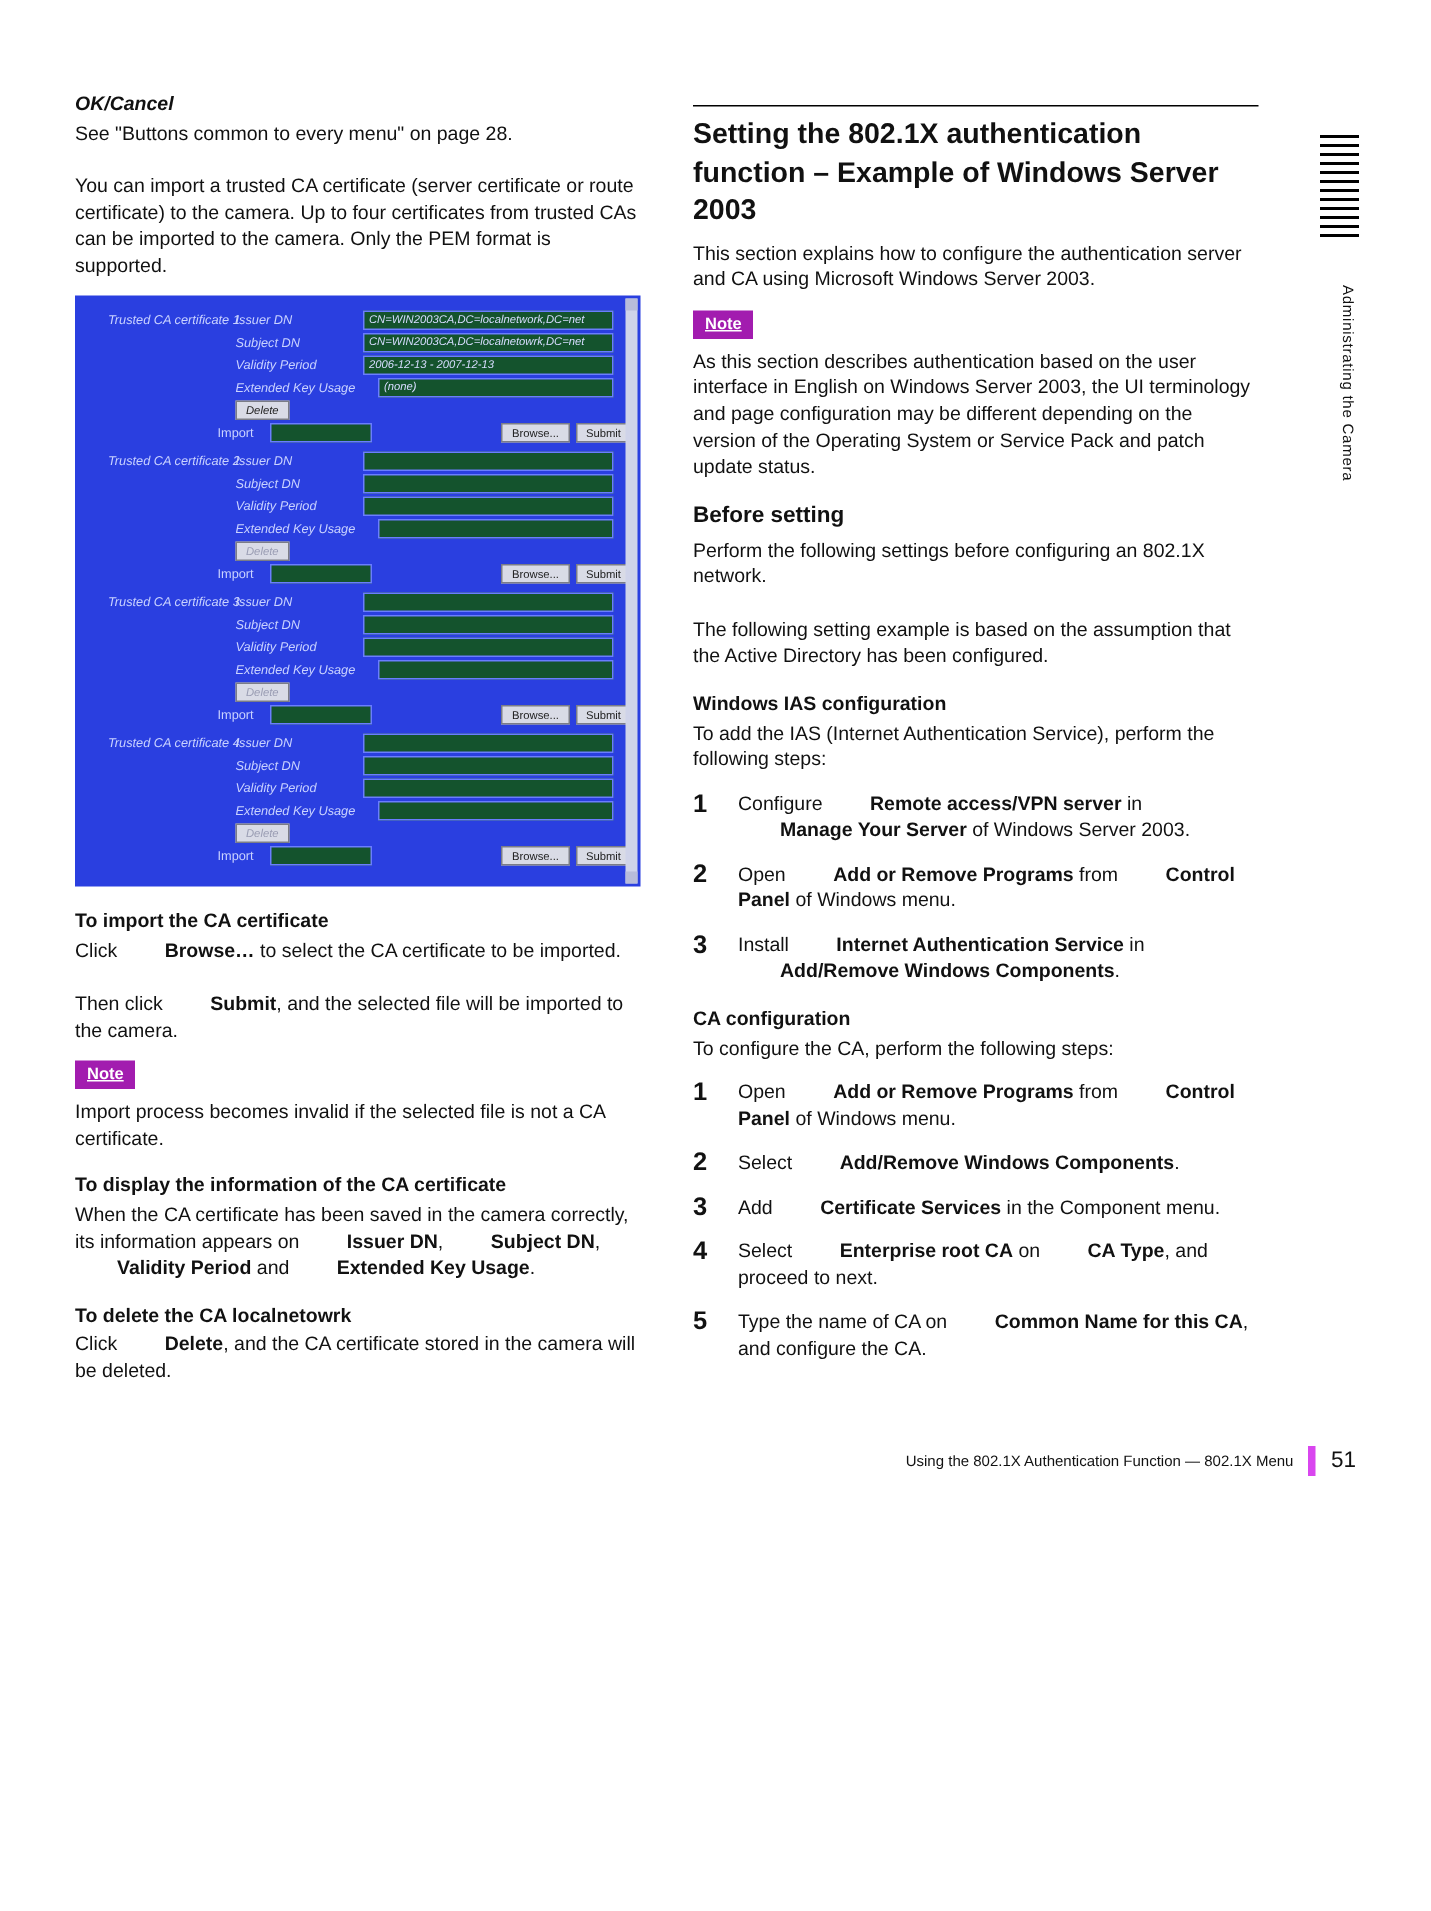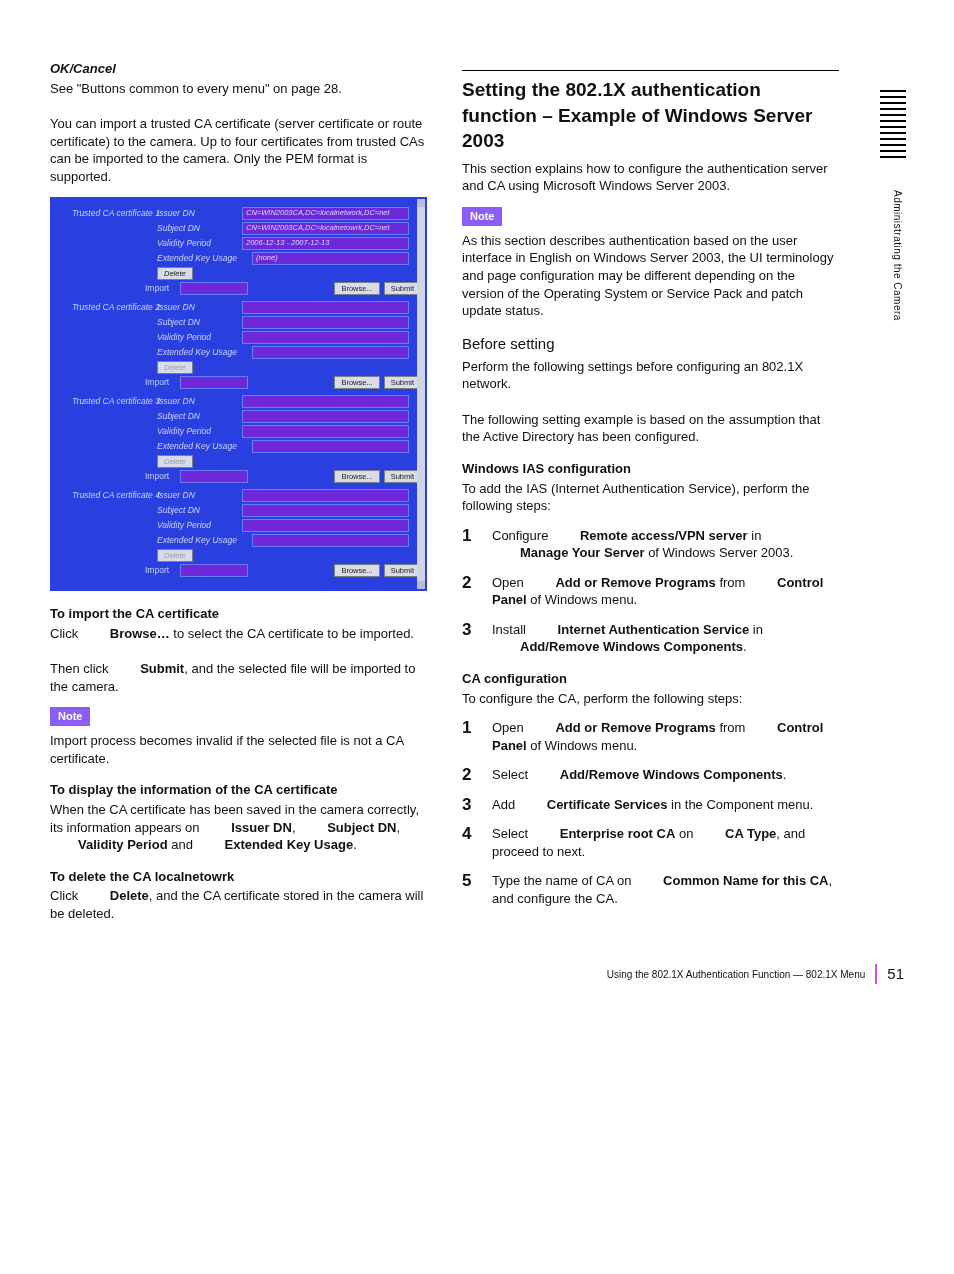--- a/index.html
+++ b/index.html
@@ -27,39 +27,40 @@
   }
   h3.section-heading {
     font-size: 19px;
     font-weight: bold;
     margin: 10px 0 6px 0;
     border-top: 1px solid #000;
     padding-top: 6px;
   }
   h4.subheading {
     font-size: 15px;
-    font-weight: normal;
+    font-weight: bold;
     margin: 14px 0 4px 0;
   }
   .bold-label {
     font-weight: bold;
     font-size: 13px;
     margin: 14px 0 2px 0;
   }
   .bold-label.top0 { margin-top: 0; font-style: italic; }
   p { margin: 2px 0; }
   p + p { margin-top: 18px; }
   .note-badge {
     display: inline-block;
-    background: #8b5cf6;
+    background: #a21caf;
     color: #fff;
     font-size: 11px;
     font-weight: bold;
     padding: 2px 8px;
     margin: 10px 0 4px 0;
+    text-decoration: underline;
   }
   .screenshot {
     background: #2a3fe0;
     color: #c9d2ff;
     font-size: 8.5px;
     padding: 8px 6px 8px 10px;
     margin: 12px 0;
     position: relative;
     font-family: Arial, sans-serif;
   }
@@ -67,21 +68,21 @@
   .screenshot .row {
     display: flex;
     align-items: center;
     margin: 2px 12px;
     min-height: 12px;
     font-style: italic;
   }
   .screenshot .lab1 { width: 105px; flex-shrink: 0; }
   .screenshot .lab2 { width: 85px; flex-shrink: 0; }
   .screenshot .valbox {
-    background: #6d28d9;
+    background: #14532d;
     border: 1px solid #6a7dff;
     flex: 1;
     height: 11px;
     padding: 0 3px;
     font-size: 7.5px;
     color: #d7ddff;
     overflow: hidden;
     white-space: nowrap;
   }
   .screenshot .btn-small {
@@ -159,21 +160,21 @@
     text-align: right;
     font-size: 10px;
     display: flex;
     justify-content: flex-end;
     align-items: center;
     gap: 10px;
   }
   .footer .pnum {
     font-size: 15px;
     padding-left: 10px;
-    border-left: 2px solid #d946ef;
+    border-left: 5px solid #d946ef;
   }
   b { font-weight: bold; padding-left: 28px; }
 </style>
 </head>
 <body>
 
 <div class="columns">
 
   <div class="col">
     <div class="bold-label top0">OK/Cancel</div>

